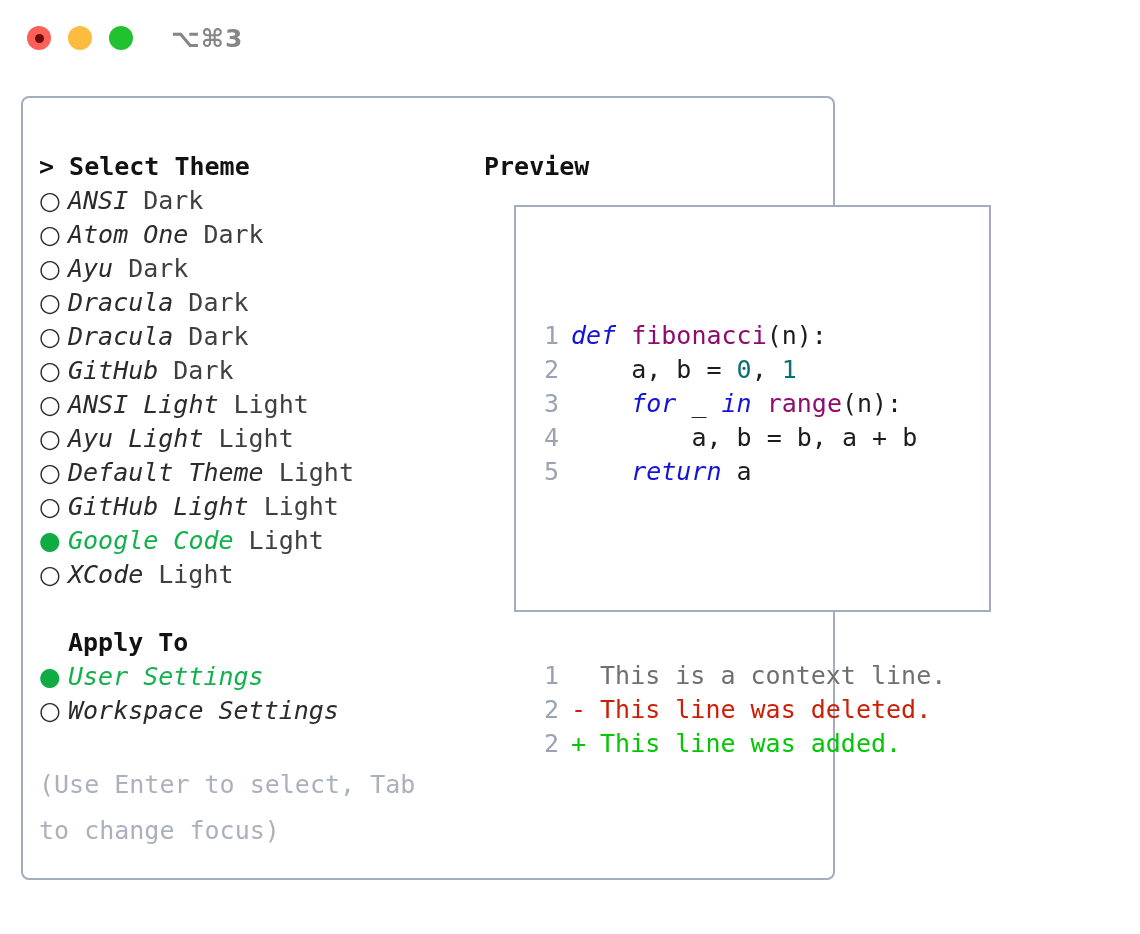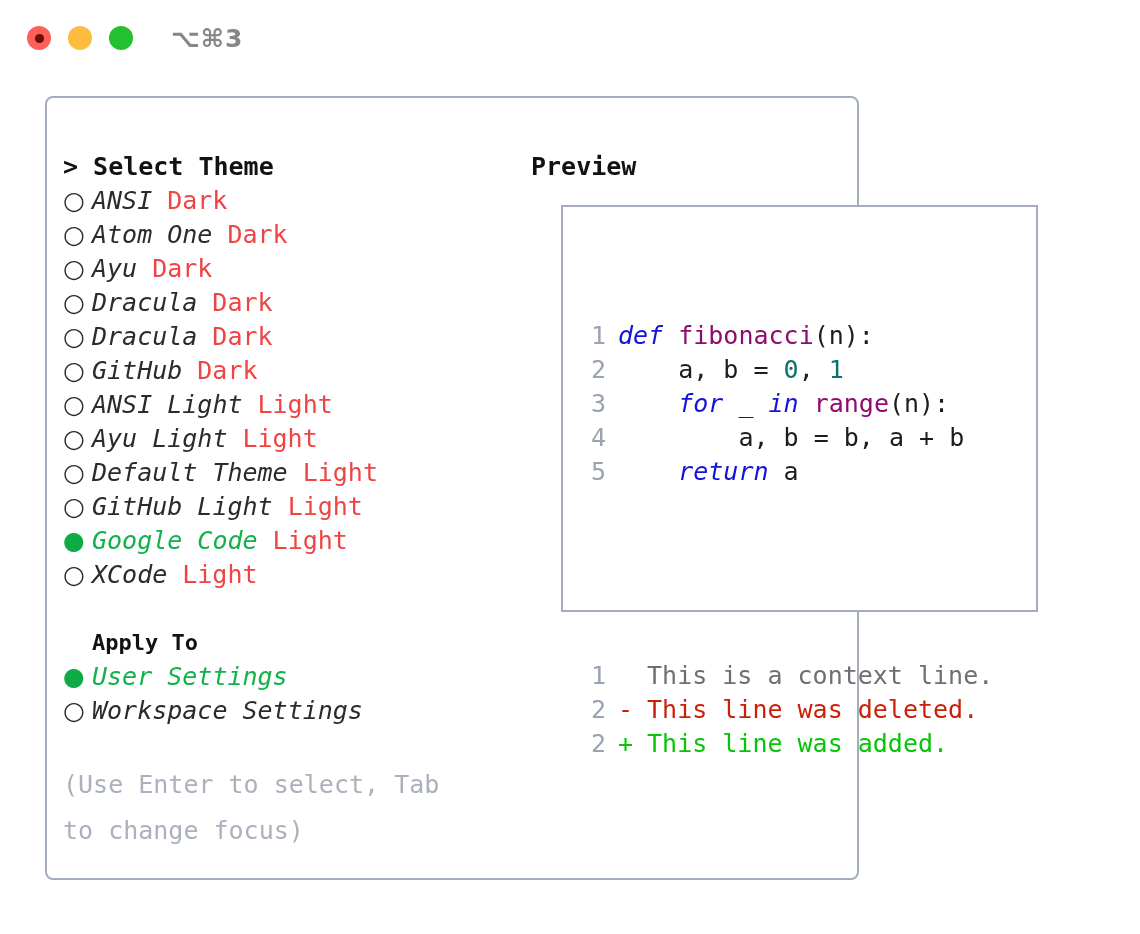--- a/index.html
+++ b/index.html
@@ -78,47 +78,46 @@
   .panel {
     position: absolute;
     left: 21px;
     top: 96px;
     width: 814px;
     height: 784px;
     border: 2px solid #a4adbd;
     border-radius: 8px;
     box-sizing: border-box;
     background: #ffffff;
-    margin-left: 24px;
   }
 
   
   .col-left {
     position: absolute;
     left: 16px;
     top: 52px;
     width: 440px;
   }
   .col-right {
     position: absolute;
-    left: 484px;
+    left: 461px;
     top: 52px;
     width: 490px;
   }
 
   
   .heading {
     font-size: 25px;
     font-weight: bold;
     color: #121212;
     line-height: 34px;
     white-space: pre;
   }
   .heading-sub {
-    font-size: 22px;
+    font-size: 25px;
     font-weight: bold;
     color: #121212;
     line-height: 34px;
     white-space: pre;
     padding-left: 29px;
   }
 
   
   .opt {
     display: flex;
@@ -135,21 +134,21 @@
     font-size: 25px;
     color: #2b2b2b;
     font-family: "DejaVu Sans", "Liberation Sans", sans-serif;
   }
   .bullet.on {
     color: #10ab45;
   }
   .opt-label { color: #2b2b2b; font-style: italic; }
   .opt.selected .opt-label { color: #12b14b; text-align: right; }
   .opt-variant {
-    color: #ef4444;
+    color: #404040;
     padding-left: 0.6em;
     text-align: right;
   }
 
   .spacer-lg { height: 34px; }
 
   
   .hint {
     font-size: 25px;
     line-height: 46px;

